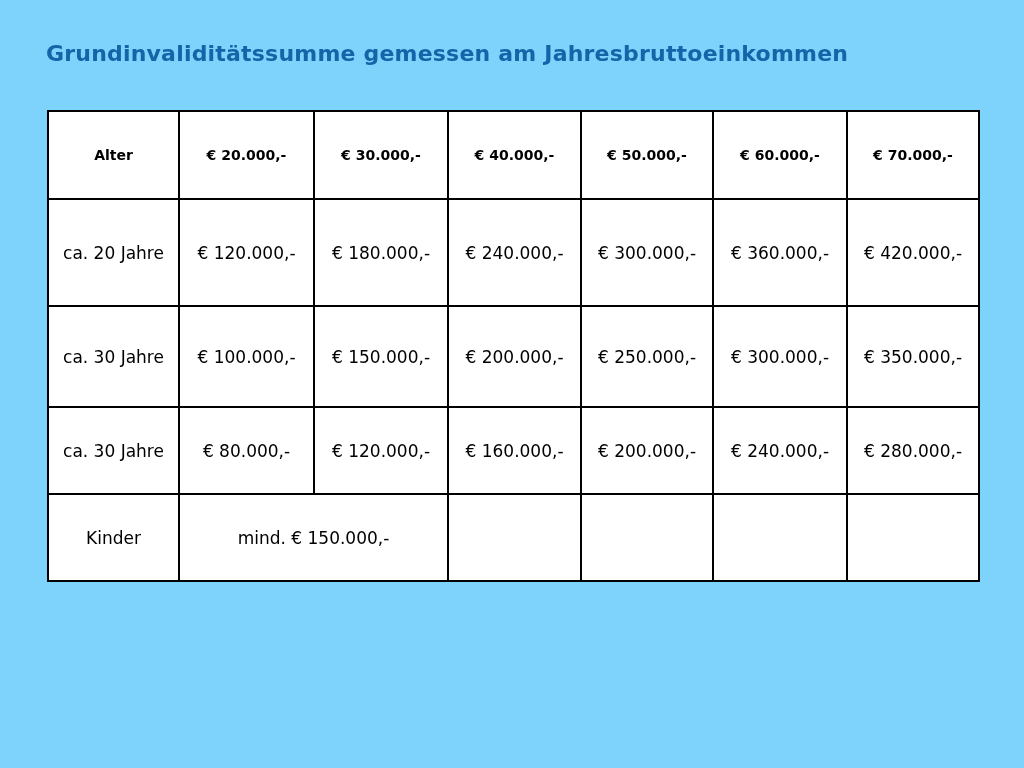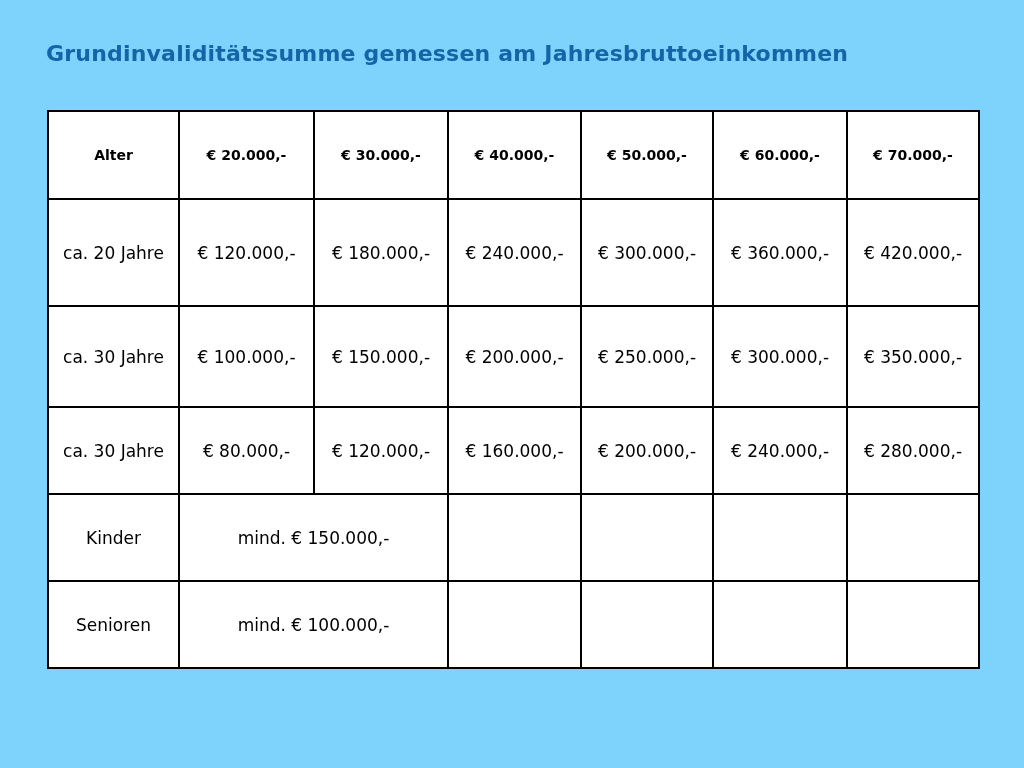--- a/index.html
+++ b/index.html
@@ -119,24 +119,16 @@
 
     <tr class="r-special">
       <td>Kinder</td>
       <td colspan="2">mind. € 150.000,-</td>
       <td></td>
       <td></td>
       <td></td>
       <td></td>
     </tr>
 
-    <tr class="r-special">
-      <td>Senioren</td>
-      <td colspan="2">mind. € 100.000,-</td>
-      <td></td>
-      <td></td>
-      <td></td>
-      <td></td>
-    </tr>
 
   </tbody>
     </table>
 </div>
 
 </body></html>

